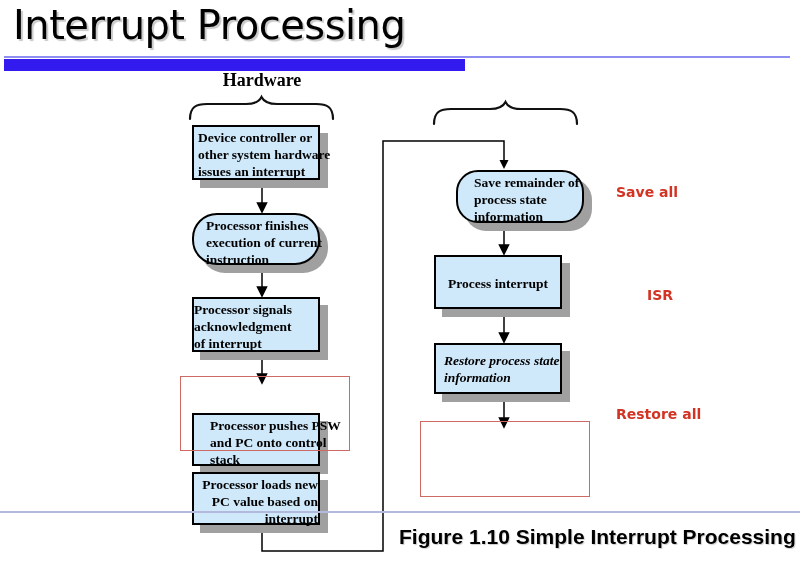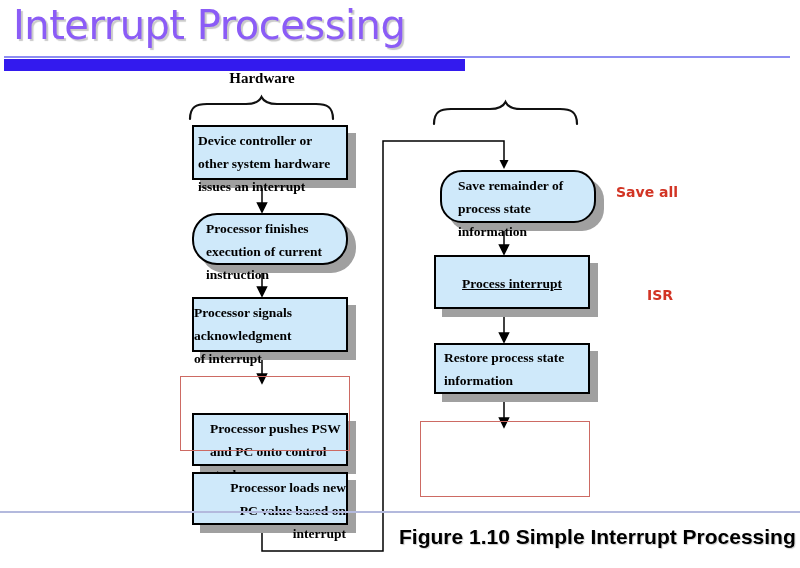--- a/index.html
+++ b/index.html
@@ -3,41 +3,41 @@
 <meta charset="utf-8">
 <style>
   html,body{margin:0;padding:0;background:#fff;}
   .slide{
     position:relative;width:800px;height:568px;background:#ffffff;overflow:hidden;
     font-family:"Liberation Serif",serif;color:#000;
   }
   .page-title{
     position:absolute;left:13px;top:2px;margin:0;
     font-family:"DejaVu Sans","Liberation Sans",sans-serif;
-    font-size:40px;font-weight:400;letter-spacing:-0.5px;color:#8b5cf6;
+    font-size:40px;font-weight:400;letter-spacing:-0.5px;color:#000000;
     text-shadow:2px 2px 1px #c9c9c9;white-space:nowrap;
   }
   .thin-rule{position:absolute;left:4px;top:56px;width:786px;height:2px;background:var(--thin-rule,#8d8df2);}
   .accent-bar{position:absolute;left:4px;top:59px;width:461px;height:12px;background:var(--accent-bar,#331aee);}
   .col-label{
     position:absolute;top:70px;width:140px;text-align:center;
-    font-weight:bold;font-size:15px;font-family:"Liberation Serif",serif;
+    font-weight:bold;font-size:18px;font-family:"Liberation Serif",serif;
   }
   .col-label.hw{left:192px;}
   .col-label.sw{left:434px;}
   .flowbox{
-    position:absolute;box-sizing:border-box;width:156px;
+    position:absolute;box-sizing:border-box;width:128px;
     background:var(--box-fill,#cfe9fa);
     border:2px solid var(--box-border,#000);
     box-shadow:8px 8px 0 var(--box-shadow,#a0a0a0);
-    font-weight:bold;font-size:13.5px;line-height:23px;
+    font-weight:bold;font-size:13.5px;line-height:17px;
     white-space:pre;overflow:visible;padding-top:2px;
   }
-  .flowbox.vcenter{display:flex;align-items:center;}
-  .flowbox.hcenter{display:flex;align-items:center;justify-content:center;padding-left:0;text-decoration:underline;}
+  .flowbox.vcenter{display:flex;align-items:center;font-style:italic;}
+  .flowbox.hcenter{display:flex;align-items:center;justify-content:center;padding-left:0;}
   .hl-rect{
     position:absolute;box-sizing:border-box;
     border:1.5px solid var(--highlight-outline,#cd6a63);background:transparent;
   }
   .red-note{
     position:absolute;font-family:"DejaVu Sans","Liberation Sans",sans-serif;
     font-weight:bold;font-size:14px;color:var(--annotation-red,#d23424);white-space:nowrap;
   }
   .divider{position:absolute;left:0;top:511px;width:800px;height:1.5px;background:var(--divider-blue,#b3b9dd);}
   .caption{
@@ -101,30 +101,31 @@
   <div class="flowbox" style="left:192px;top:297px;height:55px;padding-left:0;">Processor signals
 acknowledgment
 of interrupt</div>
   <div class="flowbox" style="left:192px;top:384px;height:53px;padding-left:16px;margin-top:29px;">Processor pushes PSW
 and PC onto control
 stack</div>
   <div class="flowbox" style="left:192px;top:472px;height:53px;padding-left:7px;text-align:right;">Processor loads new
 PC value based on
 interrupt</div>
 
-  <div class="flowbox" style="left:440px;top:170px;height:53px;padding-left:16px;border-radius:22px;">Save remainder of
+  <div class="flowbox" style="left:456px;top:170px;height:53px;padding-left:16px;border-radius:22px;">Save remainder of
 process state
 information</div>
   <div class="flowbox hcenter" style="left:434px;top:255px;height:54px;">Process interrupt</div>
   <div class="flowbox vcenter" style="left:434px;top:343px;height:51px;padding-left:8px;padding-top:0;">Restore process state
 information</div>
 
   <div class="hl-rect" style="left:180px;top:376px;width:170px;height:75px;"></div>
   <div class="hl-rect" style="left:420px;top:421px;width:170px;height:76px;"></div>
 
   <div class="red-note" style="left:616px;top:184px;">Save all</div>
   <div class="red-note" style="left:647px;top:287px;">ISR</div>
+  <div class="red-note" style="left:616px;top:406px;">Restore all</div>
 
   <div class="divider"></div>
 
   <p class="caption">Figure 1.10 Simple Interrupt Processing</p>
 
 </div>
 
 </body></html>

